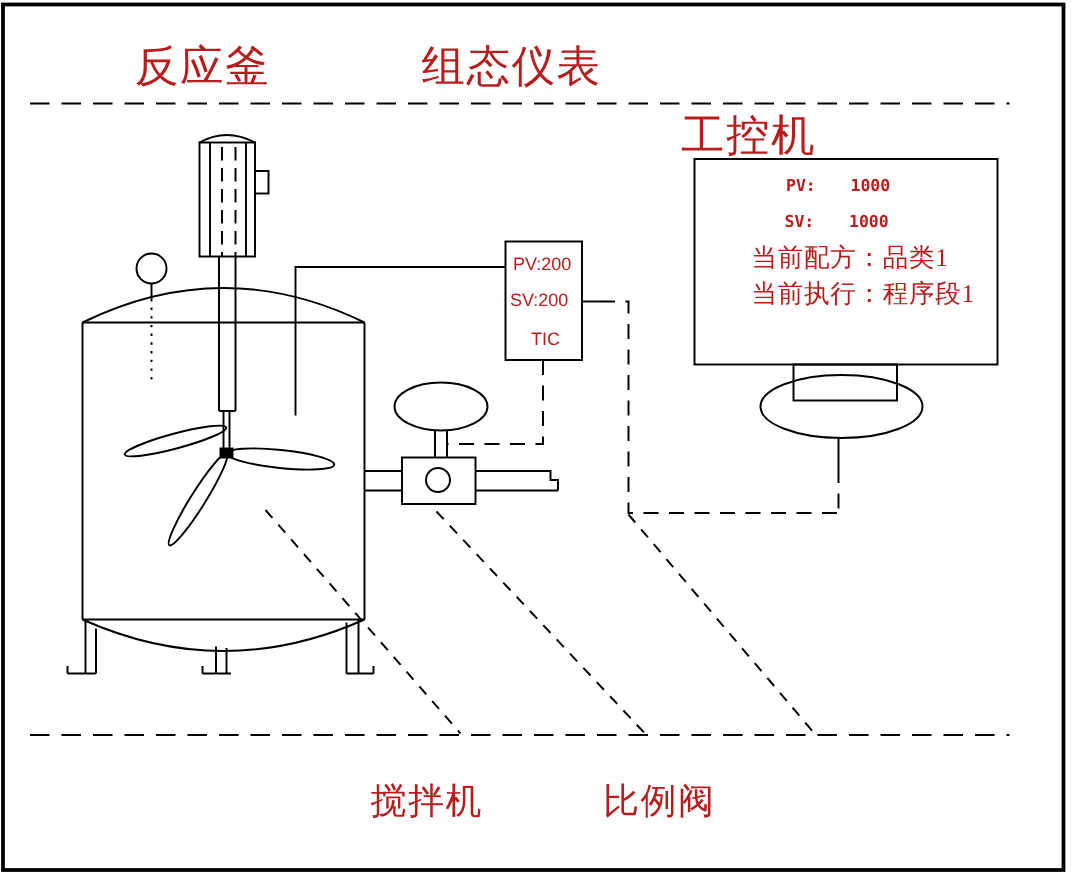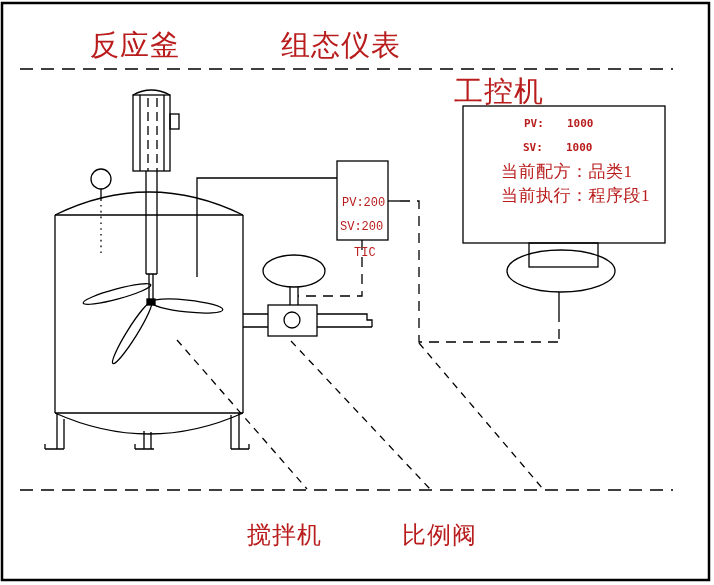--- a/index.html
+++ b/index.html
@@ -9,21 +9,21 @@
     background:#ffffff;
     font-family:"Liberation Serif","DejaVu Serif",serif;
     color:#b91c1c;
     overflow:hidden;
   }
   .lineart{position:absolute;left:0;top:0;}
   .txt{position:absolute;white-space:pre;line-height:1;}
   .lbl-top{font-size:29px;letter-spacing:1px;}
   .lbl-bottom{font-size:24px;letter-spacing:1px;}
   .lbl-cable{letter-spacing:3px;}
-  .tic-txt{font-family:Liberation Mono, monospace;font-size:12px;margin-top:27px;}
+  .tic-txt{font-family:Liberation Sans, sans-serif;font-size:12px;}
   .mon-small{font-family:"DejaVu Sans Mono","Liberation Mono",monospace;font-size:11px;font-weight:bold;}
   .mon-line{font-size:17px;letter-spacing:0.5px;}
 </style>
 </head>
 <body>
 
 <div class="stage">
 
   <svg class="lineart" width="714" height="585" viewBox="0 0 714 585" fill="none" stroke="#000" stroke-width="1.3">
 

